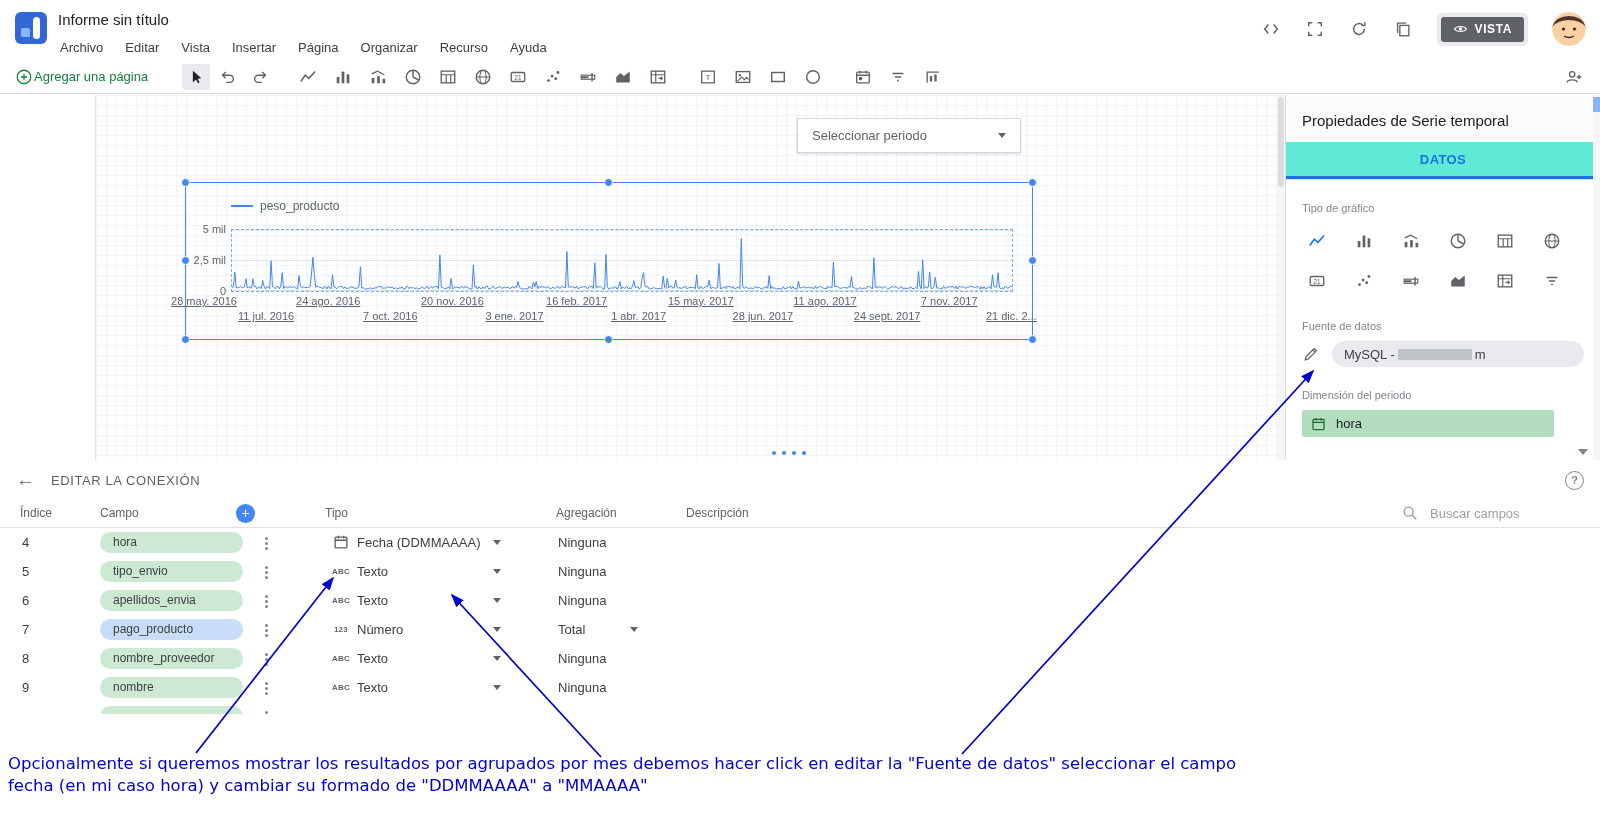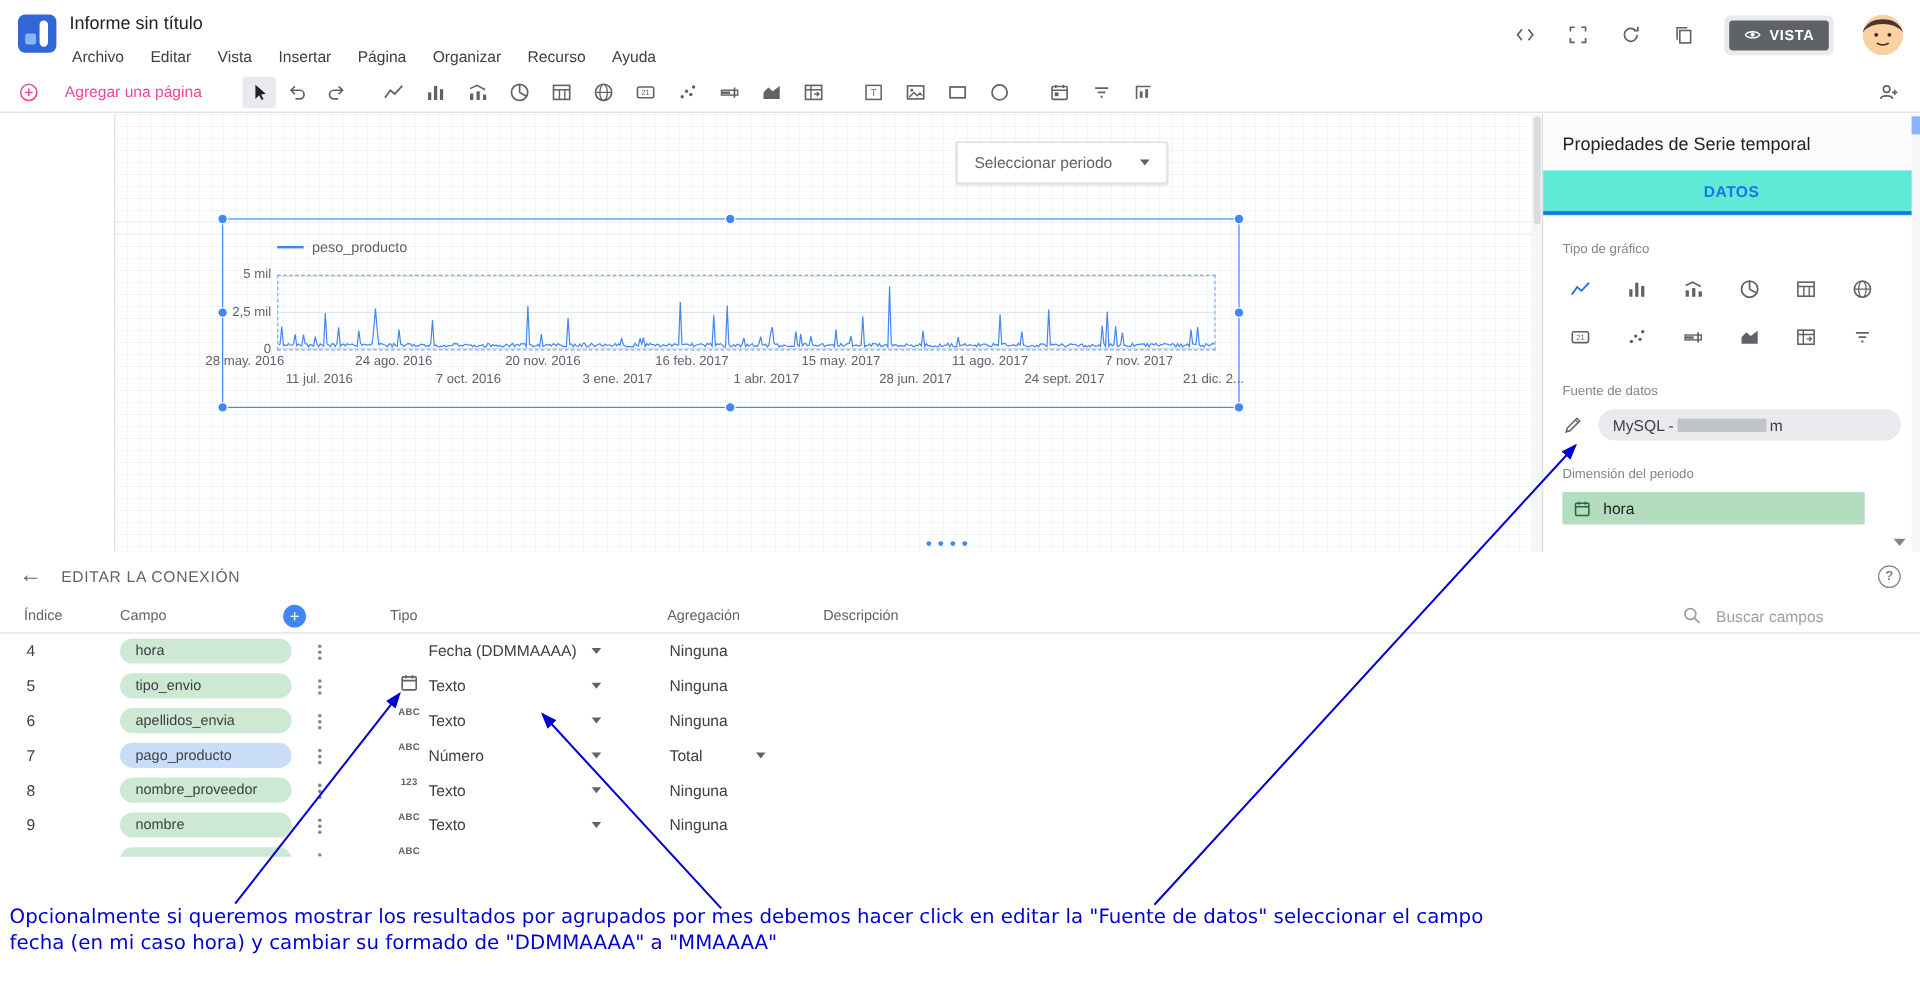--- a/index.html
+++ b/index.html
@@ -14,52 +14,52 @@
   .menu-item { padding:0 11px; font-size:13px; color:#3c4043; cursor:pointer; }
   .menu-item:first-child { padding-left:2px; }
   .top-right { position:absolute; right:14px; top:12px; display:flex; align-items:center; gap:24px; color:#5f6368; }
   .tr-icon { width:20px; height:20px; display:inline-flex; align-items:center; justify-content:center; }
   .vista-wrap { background:#e8eaed; border-radius:5px; padding:4px; }
   .vista-btn { background:#5f6368; color:#fff; border-radius:3px; display:flex; align-items:center; gap:7px; padding:5px 12px; font-size:12px; letter-spacing:.6px; font-weight:bold; }
   .avatar { width:34px; height:34px; border-radius:50%; overflow:hidden; }
 
   
   .toolbar { position:absolute; top:60px; left:0; right:0; height:34px; background:#fff; border-bottom:1px solid #dadce0; display:flex; align-items:center; padding:0 14px; color:#5f6368; z-index:10; }
-  .add-page { display:flex; align-items:center; gap:20px; font-size:13px; color:#ec4899; margin-right:34px; }
+  .add-page { display:flex; align-items:center; gap:0; font-size:13px; color:#15803d; margin-right:34px; }
   .tool-sel { width:28px; height:26px; background:#e8eaed; border-radius:3px; display:flex; align-items:center; justify-content:center; color:#202124; }
   .tb-basic { display:flex; align-items:center; gap:12px; margin-left:8px; }
   .toolbar-icons { display:flex; align-items:center; margin-left:28px; }
   .tb-group { display:flex; align-items:center; gap:15px; margin-right:30px; }
   .tb-icon { width:20px; height:20px; display:inline-flex; align-items:center; justify-content:center; cursor:pointer; }
   .tb-right { position:absolute; right:16px; top:7px; }
 
   
   .canvas { position:absolute; top:95px; left:0; width:1285px; height:365px; background:#fff; overflow:hidden; }
   .grid { position:absolute; left:95px; right:8px; top:0; bottom:0; border-left:1px solid #dde3ea;
     background-image:linear-gradient(to right, rgba(66,133,244,0.08) 1px, transparent 1px),
                      linear-gradient(to bottom, rgba(66,133,244,0.08) 1px, transparent 1px);
     background-size:10px 10px; }
   .canvas-scrollbar { position:absolute; right:0; top:0; bottom:0; width:8px; background:#f5f6f7; }
   .canvas-scroll-thumb { position:absolute; right:1px; top:2px; width:6px; height:90px; background:#dadce0; border-radius:3px; }
 
-  .date-control { position:absolute; left:797px; top:23px; width:176px; height:35px; background:#fff; border:1px solid #d5d8dc; box-shadow:0 1px 2px rgba(0,0,0,.15); display:flex; align-items:center; padding:0 14px; font-size:13px; color:#5f6368; }
+  .date-control { position:absolute; left:797px; top:23px; width:224px; height:35px; background:#fff; border:1px solid #d5d8dc; box-shadow:0 1px 2px rgba(0,0,0,.15); display:flex; align-items:center; padding:0 14px; font-size:13px; color:#5f6368; }
   .date-control .caret { margin-left:auto; }
 
   .selection-box { position:absolute; left:185px; top:87px; width:848px; height:158px; border:1px solid #4285f4; }
   .handle { position:absolute; width:9px; height:9px; border-radius:50%; background:#4285f4; border:1px solid #fff; }
   .h-nw{left:-5px;top:-5px;} .h-n{left:50%;margin-left:-5px;top:-5px;} .h-ne{right:-5px;top:-5px;}
   .h-w{left:-5px;top:50%;margin-top:-5px;} .h-e{right:-5px;top:50%;margin-top:-5px;}
   .h-sw{left:-5px;bottom:-5px;} .h-s{left:50%;margin-left:-5px;bottom:-5px;} .h-se{right:-5px;bottom:-5px;}
 
   .legend { position:absolute; left:45px; top:16px; display:flex; align-items:center; gap:7px; }
   .legend-line { width:22px; height:2px; background:#4285f4; }
   .legend-label { font-size:12px; color:#5f6368; }
   .plot { position:absolute; left:45px; top:46px; width:782px; height:63px; border:1px dashed #7baaf7; }
   .y-tick { position:absolute; left:0; width:40px; text-align:right; font-size:11px; color:#5f6368; }
-  .x-tick { position:absolute; transform:translateX(-50%); font-size:11px; color:#5f6368; white-space:nowrap; }
+  .x-tick { position:absolute; transform:translateX(-50%); font-size:11px; color:#5f6368; white-space:nowrap;text-decoration:underline; }
   .page-dots { position:absolute; left:772px; top:356px; display:flex; gap:6px; }
   .page-dots i { width:4px; height:4px; border-radius:50%; background:#4285f4; }
 
   
   .props { position:absolute; top:95px; right:0; width:315px; height:365px; background:#fff; border-left:1px solid #dadce0; z-index:11; }
   .props-title { padding:17px 16px 13px 16px; font-size:15px; color:#202124; background:#fbfbfc; }
   .props-tabs { display:flex; height:38px; border-bottom:1px solid #e0e0e0; background:#5eead4; }
   .props-tab { flex:1; display:flex; align-items:center; justify-content:center; font-size:13px; letter-spacing:.4px; color:#5f6368; cursor:pointer; }
   .props-tab.active { color:#1a73e8; border-bottom:3px solid #1a73e8; font-weight:bold; }
   .props-content { padding:0 16px; }
@@ -101,21 +101,21 @@
   .search-input { border:none; outline:none; font-size:13px; width:150px; color:#3c4043; background:transparent; }
   .search-input::placeholder { color:#9aa0a6; }
   .rows-wrap { height:186px; overflow:hidden; }
   .frow { position:relative; height:29px; }
   .f-idx { position:absolute; left:22px; top:7px; font-size:13px; }
   .chip { position:absolute; left:100px; top:4px; width:143px; height:21px; border-radius:10.5px; line-height:21px; padding-left:13px; font-size:12px; color:#3c4043; cursor:pointer; }
   .chip.green { background:#cde9d4; }
   .chip.blue { background:#c9ddf8; }
   .vdots { position:absolute; left:265px; top:7px; cursor:pointer; }
   .vdots i { display:block; width:3px; height:3px; border-radius:50%; background:#80868b; margin:2px 0; }
-  .f-ticon { position:absolute; left:330px; top:5px; width:22px; height:18px; display:flex; justify-content:center; color:#5f6368;margin-top:27px; }
+  .f-ticon { position:absolute; left:330px; top:5px; width:22px; height:18px; display:flex; align-items:center; justify-content:center; color:#5f6368; }
   .type-text-icon { font-size:8px; font-weight:bold; letter-spacing:.3px; color:#5f6368; }
   .f-type { position:absolute; left:357px; top:7px; font-size:13px; }
   .f-type-caret { position:absolute; left:493px; top:12px; }
   .f-agg { position:absolute; left:558px; top:7px; font-size:13px; }
   .f-agg-caret { position:absolute; left:630px; top:12px; }
   .caret { width:0; height:0; border-left:4px solid transparent; border-right:4px solid transparent; border-top:5px solid #5f6368; display:inline-block; }
 
   
   .annotation { position:absolute; left:0; right:0; top:750px; bottom:0; background:#fff; z-index:20; padding:3px 8px; font-family:"DejaVu Sans", sans-serif; font-size:16.5px; line-height:21.5px; }
   .arrows-overlay { position:absolute; inset:0; z-index:50; pointer-events:none; }

